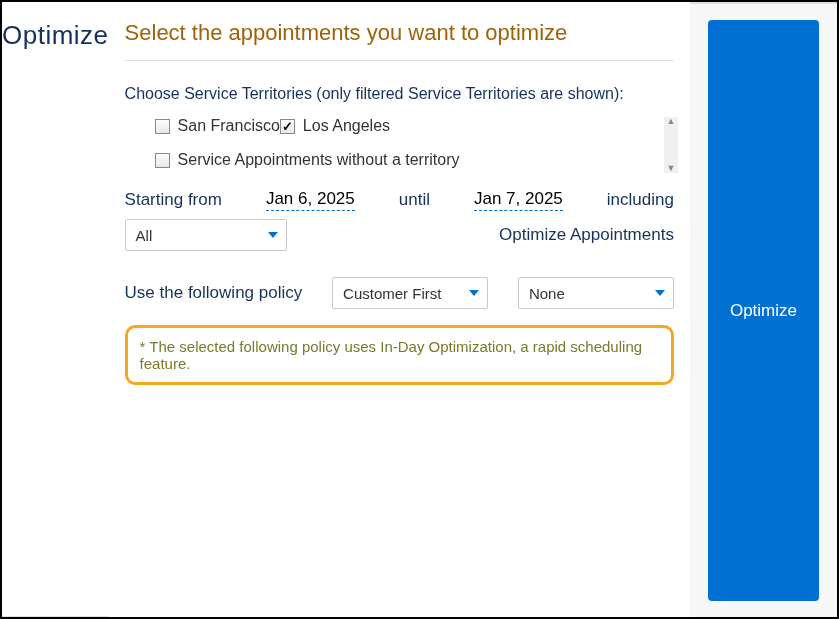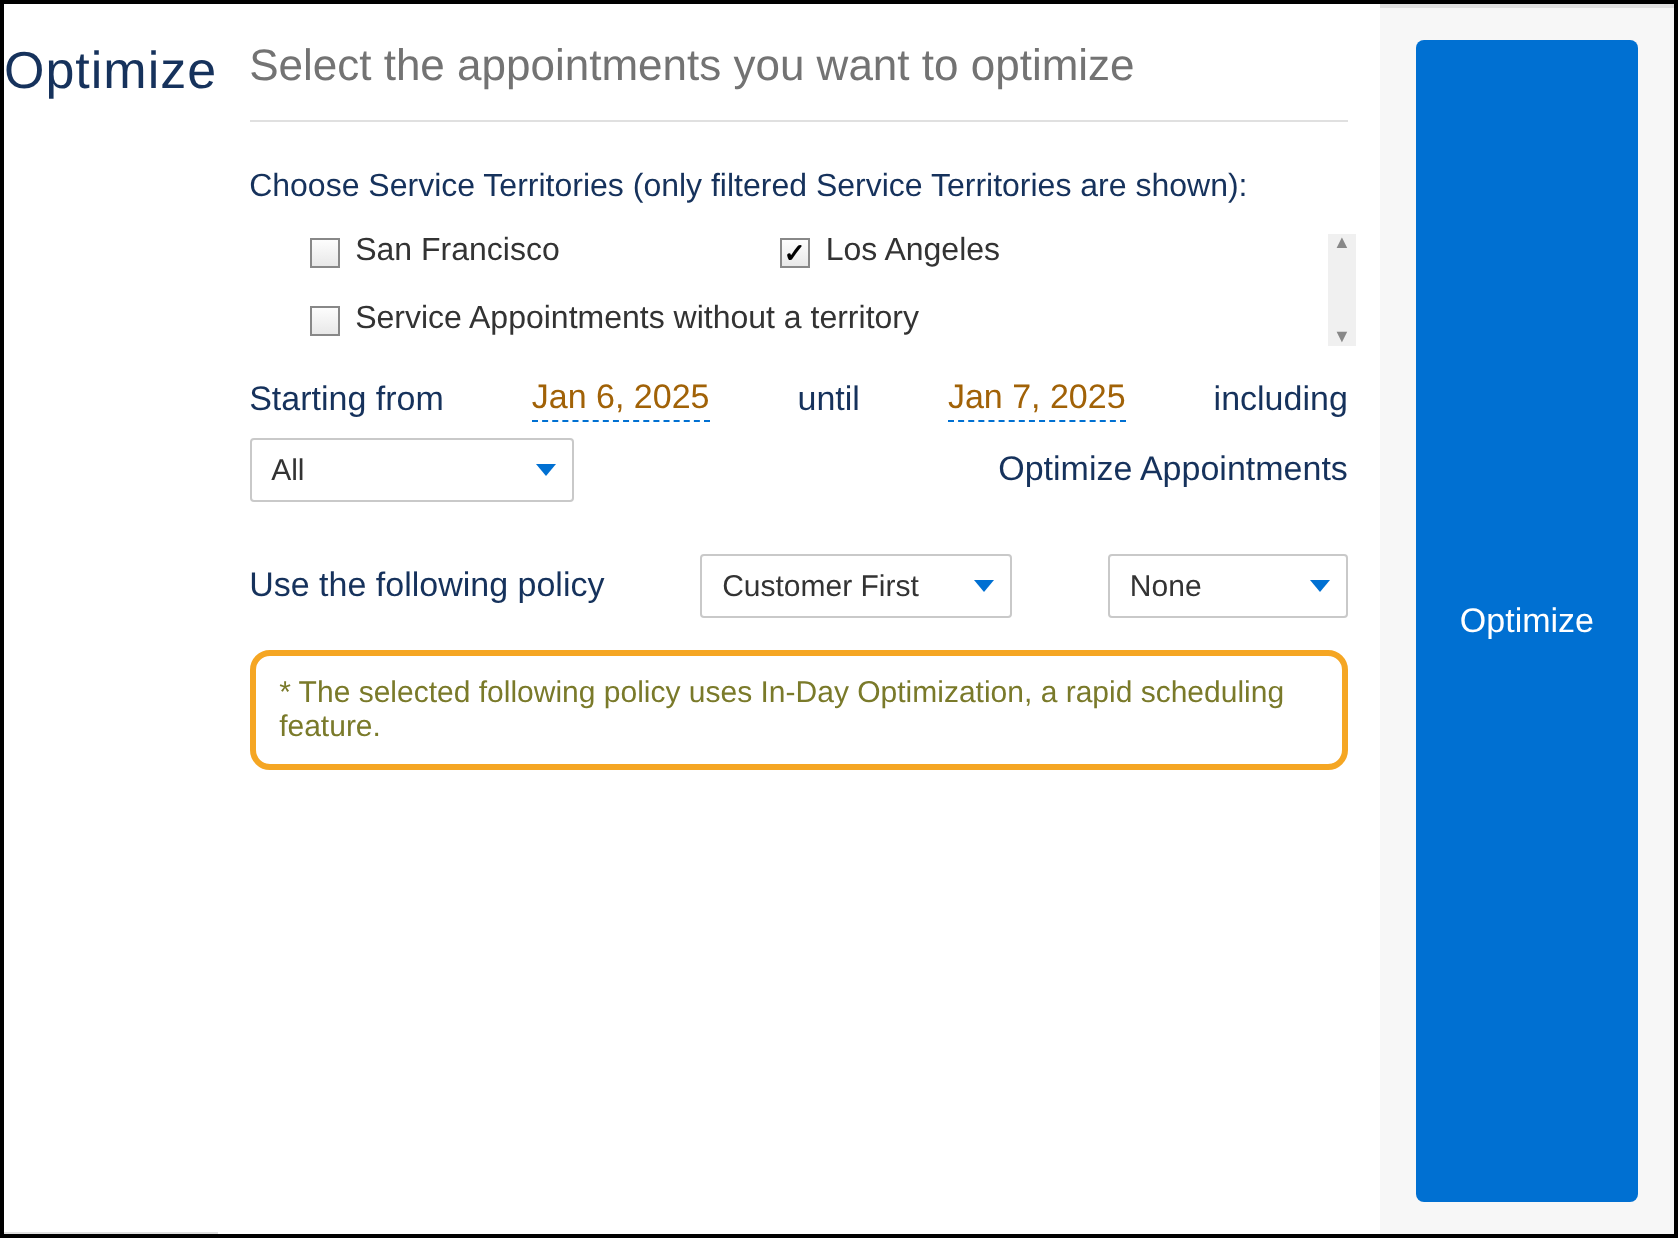--- a/index.html
+++ b/index.html
@@ -33,41 +33,40 @@
       letter-spacing: 0.5px;
     }
     .modal-body {
       flex: 1;
       padding: 18px 16px 10px 16px;
       overflow: hidden;
     }
     .section-title {
       font-size: 22px;
       font-weight: 400;
-      color: #737373;
+      color: #a16207;
       padding-bottom: 14px;
       border-bottom: 1px solid #e0e0e0;
       margin-bottom: 22px;
     }
     .territories-label {
       font-size: 16px;
       color: #16325c;
       margin-bottom: 14px;
       margin-top: 24px;
     }
     .territories-area {
       position: relative;
     }
     .territories-list {
       padding-left: 30px;
       padding-right: 30px;
     }
     .territory-row {
       display: flex;
-      gap: 110px;
       margin-bottom: 16px;
     }
     .territory-item {
       display: flex;
       align-items: center;
       gap: 8px;
       font-size: 16px;
       color: #333;
     }
     .checkbox {
@@ -109,41 +108,41 @@
       gap: 8px;
       font-size: 17px;
       color: #16325c;
       margin-top: 20px;
       justify-content: space-between;
     }
     .policy-row {
       margin-top: 26px;
     }
     .date-link {
-      color: #a16207;
+      color: #000000;
       border-bottom: 1px dashed #0070d2;
       cursor: pointer;
       padding-bottom: 1px;
     }
     .select-box {
       border: 1px solid #c9c9c9;
       background: #fff;
       height: 32px;
       display: inline-flex;
       align-items: center;
       justify-content: space-between;
       padding: 0 8px 0 10px;
       font-size: 15px;
       color: #333;
       cursor: pointer;
       border-radius: 2px;
     }
     .select-box.wide1 { width: 162px; }
     .select-box.wide2 { width: 156px; }
-    .select-box.wide3 { width: 120px; }
+    .select-box.wide3 { width: 156px; }
     .caret {
       width: 0;
       height: 0;
       border-left: 5px solid transparent;
       border-right: 5px solid transparent;
       border-top: 6px solid #0070d2;
       margin-left: 6px;
     }
     .info-callout {
       margin-top: 16px;

